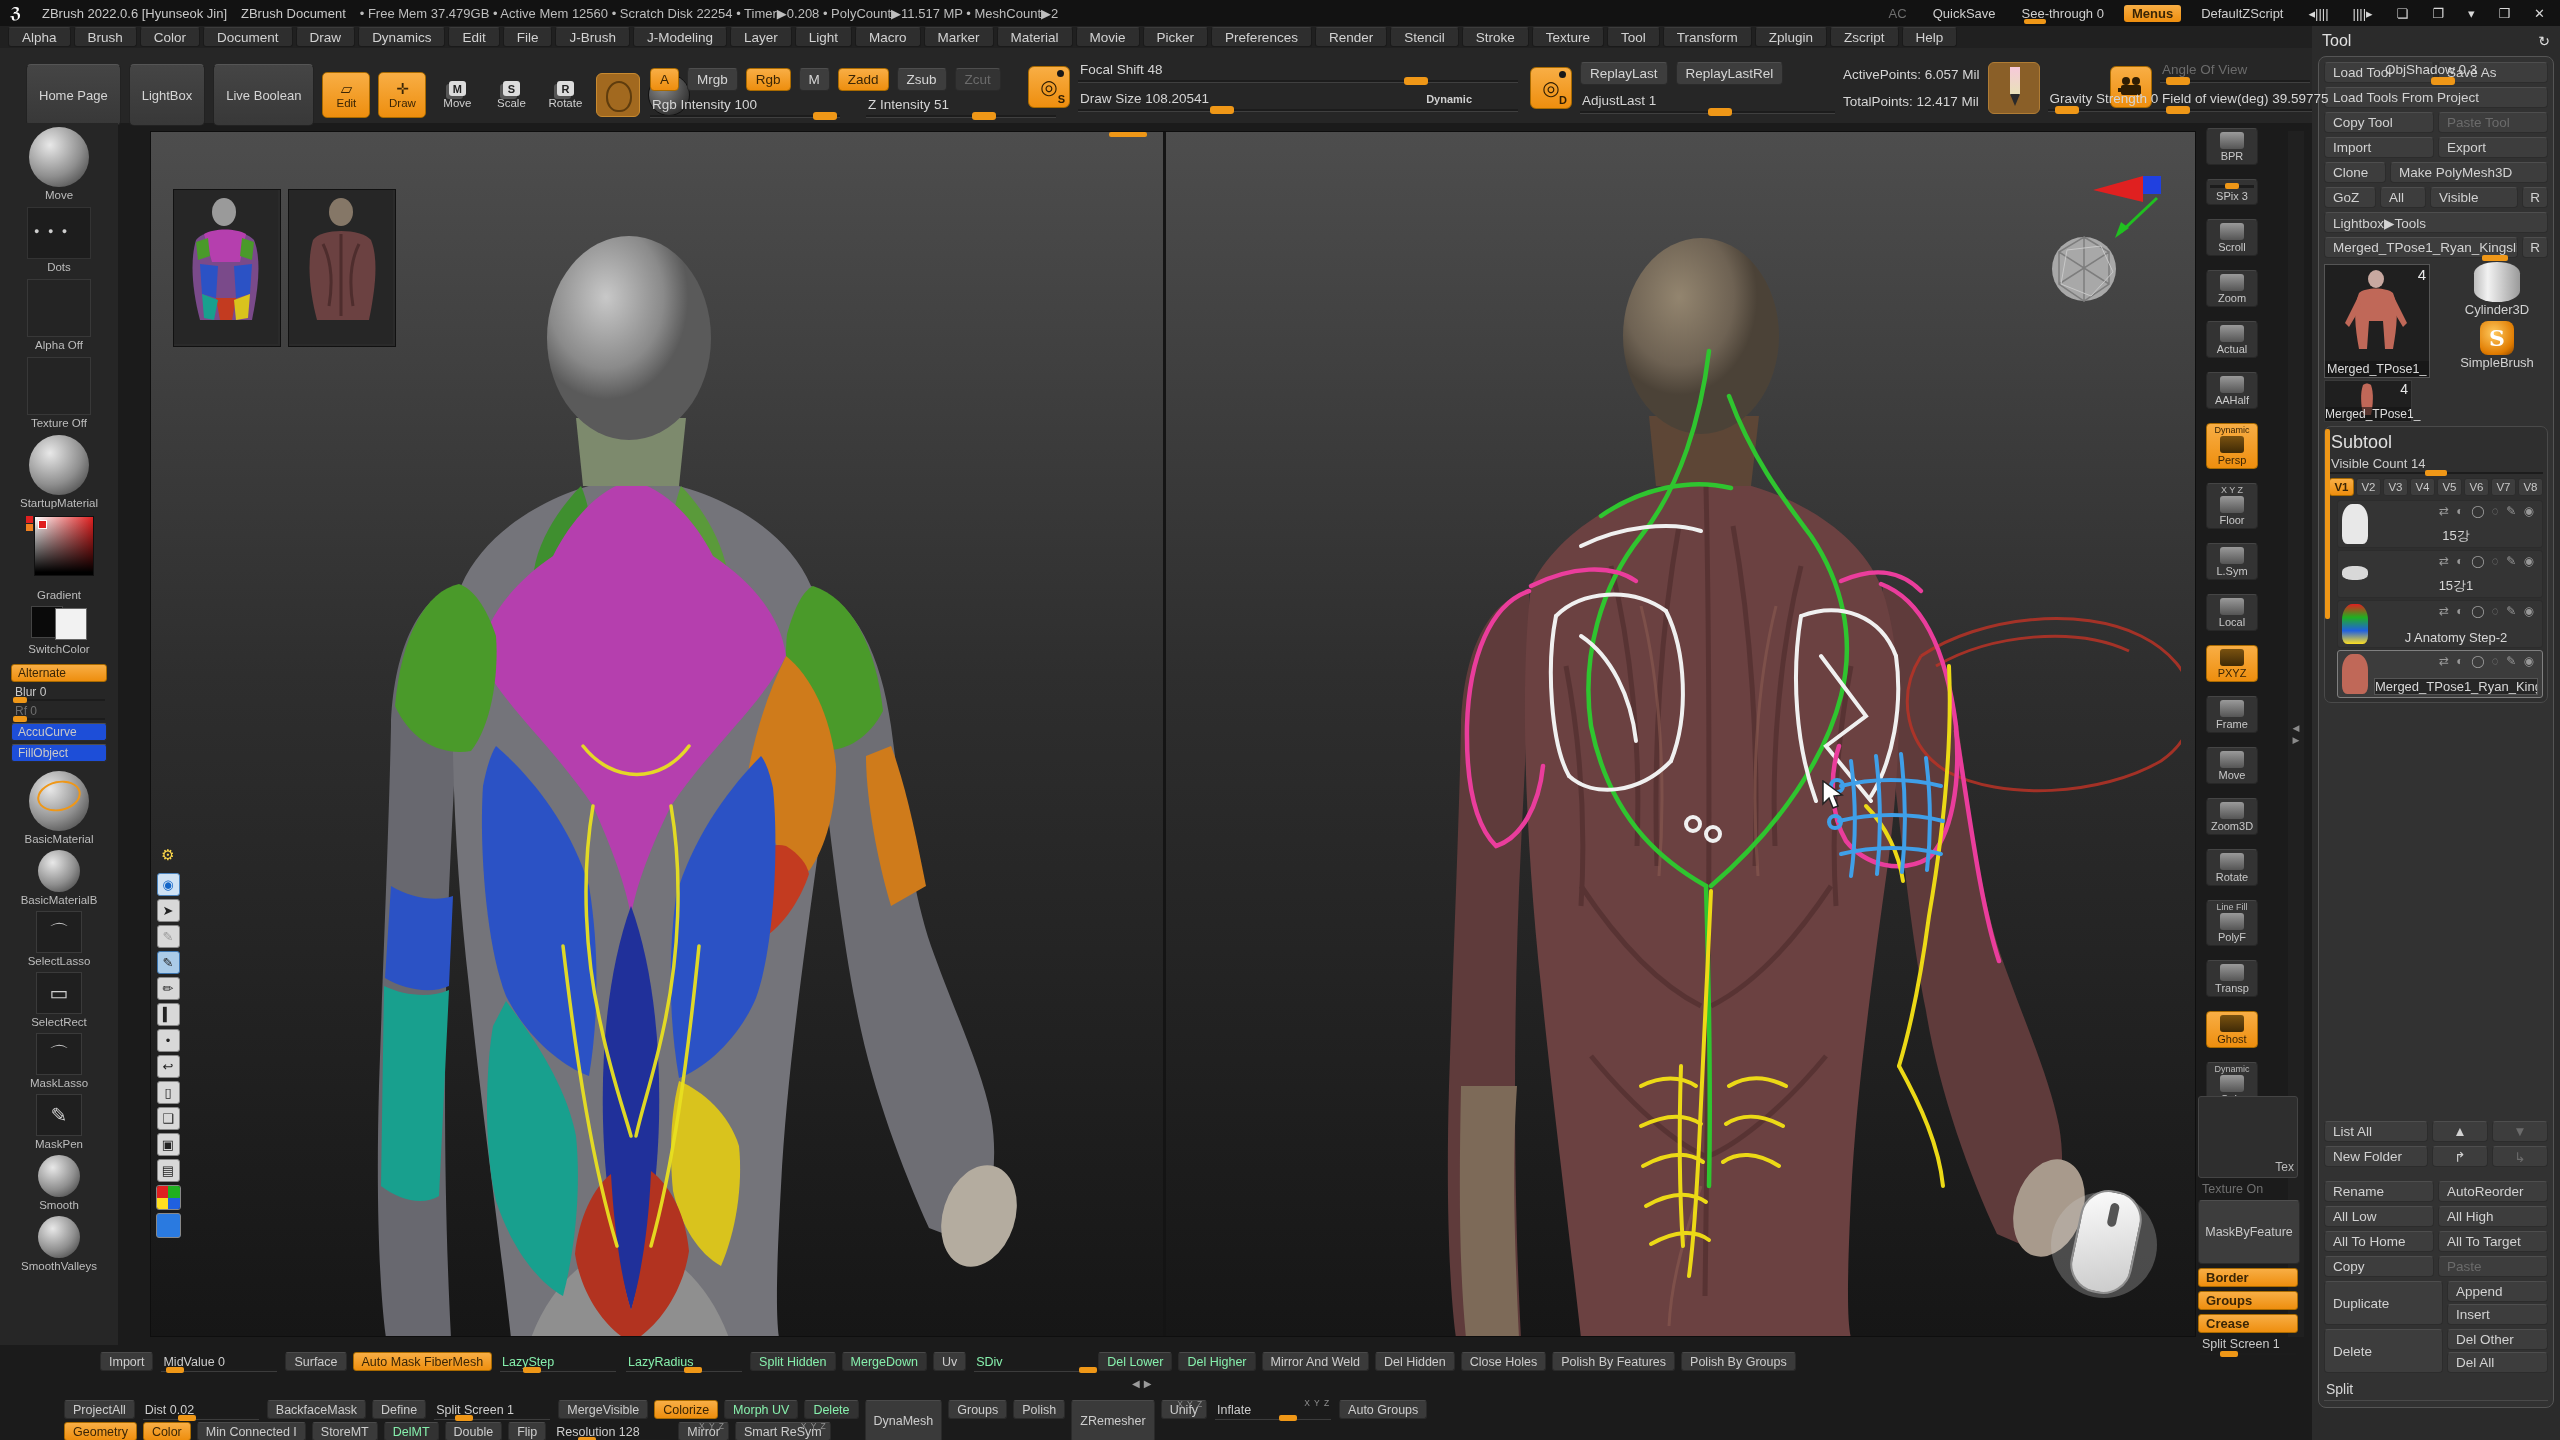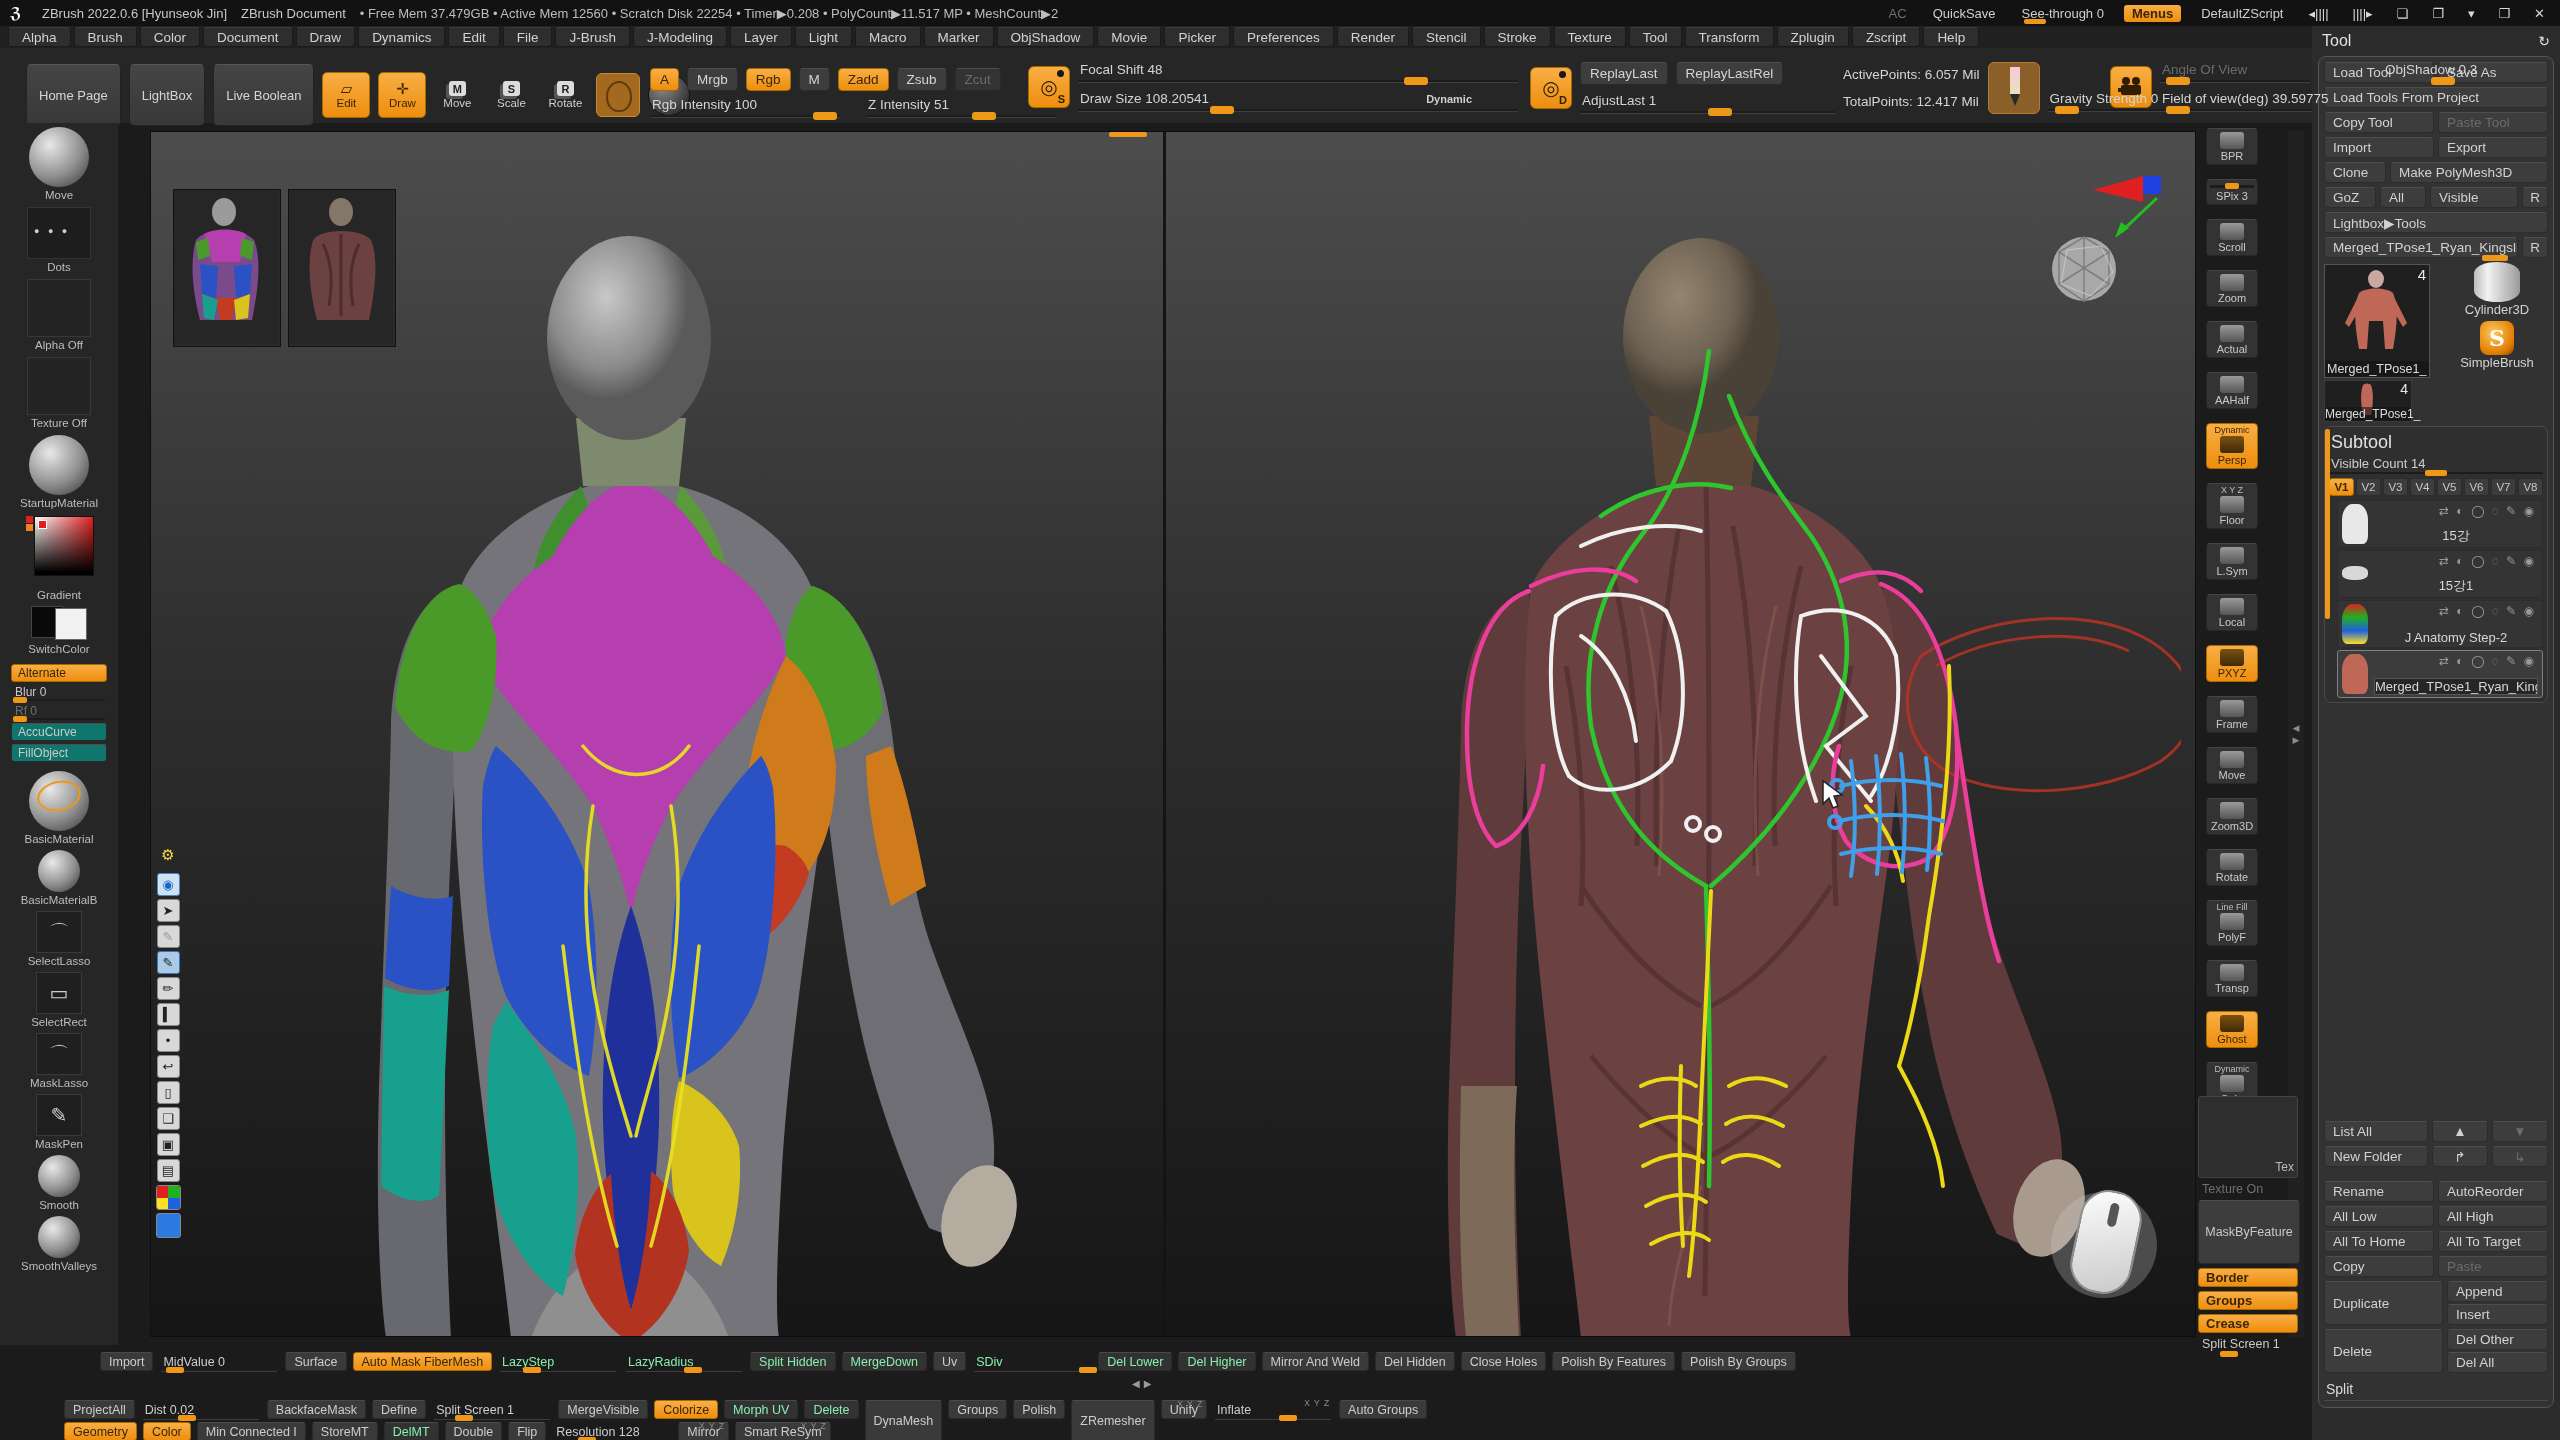--- a/index.html
+++ b/index.html
@@ -68,21 +68,21 @@
   .thumb-square{width:62px;height:56px;background:#242424;border:1px solid #383838;}
   .pickerwrap{position:relative;width:66px;height:70px;}
   .picker{position:absolute;left:8px;top:0;width:58px;height:58px;border:1px solid #111;
           background:linear-gradient(to bottom,rgba(0,0,0,0),#000 95%),linear-gradient(to right,#fff,#e02020);}
   .picker .mark{position:absolute;left:3px;top:3px;width:7px;height:7px;border:1px solid #fff;background:#e02020;}
   .pickchips{position:absolute;left:0;top:0;display:flex;flex-direction:column;gap:1px;}
   .pickchips div{width:7px;height:7px;}
   .swatches{position:relative;width:60px;height:36px;}
   .swatches .a{position:absolute;left:2px;top:2px;width:30px;height:30px;background:#0a0a0a;border:1px solid #444;}
   .swatches .b{position:absolute;left:26px;top:4px;width:30px;height:30px;background:#f2f2f2;border:1px solid #666;}
-  .sbbtn{width:96px;height:18px;border-radius:3px;background:#0f766e;border:1px solid #2a2a2a;border-top-color:#4e4e4e;
+  .sbbtn{width:96px;height:18px;border-radius:3px;background:#1d4ed8;border:1px solid #2a2a2a;border-top-color:#4e4e4e;
          display:flex;align-items:center;padding:0 6px;box-sizing:border-box;font-size:12px;color:#c9c9c9;}
   .sbbtn.orange{background:linear-gradient(#f8ae45,#ee8e0e);color:#3a2505;border-color:#a96a00;}
   .sbminislider{position:relative;width:96px;height:16px;font-size:12px;color:#c9c9c9;padding-left:4px;box-sizing:border-box;}
   .sbminislider .track{position:absolute;left:2px;right:2px;bottom:0;height:2px;background:#1c1c1c;}
   .sbminislider .knob{position:absolute;bottom:-2px;left:2%;width:14px;height:6px;background:#ef9717;border-radius:2px;}
   .thumb-icon{width:44px;height:40px;background:#1f1f1f;border:1px solid #3a3a3a;color:#cfcfcf;display:flex;align-items:center;justify-content:center;font-size:20px;}
   
   #canvas{left:150px;top:131px;width:2046px;height:1206px;background:linear-gradient(#4d4d4d,#2e2e2e 45%,#161616);
           border:1px solid #0e0e0e;box-sizing:border-box;overflow:hidden;}
   #splitline{position:absolute;left:1012px;top:0;width:3px;height:100%;background:#141414;}
@@ -251,21 +251,21 @@
     <div class="menuitem">
       <span>Light</span>
     </div>
     <div class="menuitem">
       <span>Macro</span>
     </div>
     <div class="menuitem">
       <span>Marker</span>
     </div>
     <div class="menuitem">
-      <span>ObjShadow</span>
+      <span>Material</span>
     </div>
     <div class="menuitem">
       <span>Movie</span>
     </div>
     <div class="menuitem">
       <span>Picker</span>
     </div>
     <div class="menuitem">
       <span>Preferences</span>
     </div>

